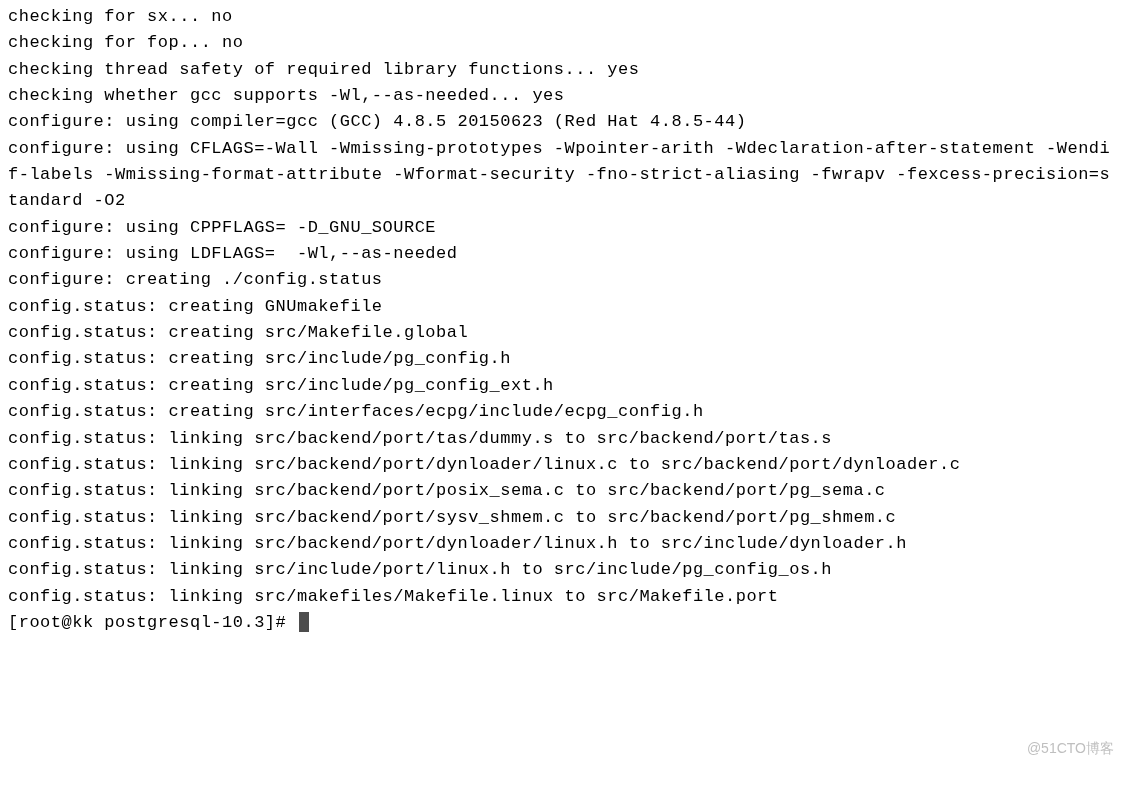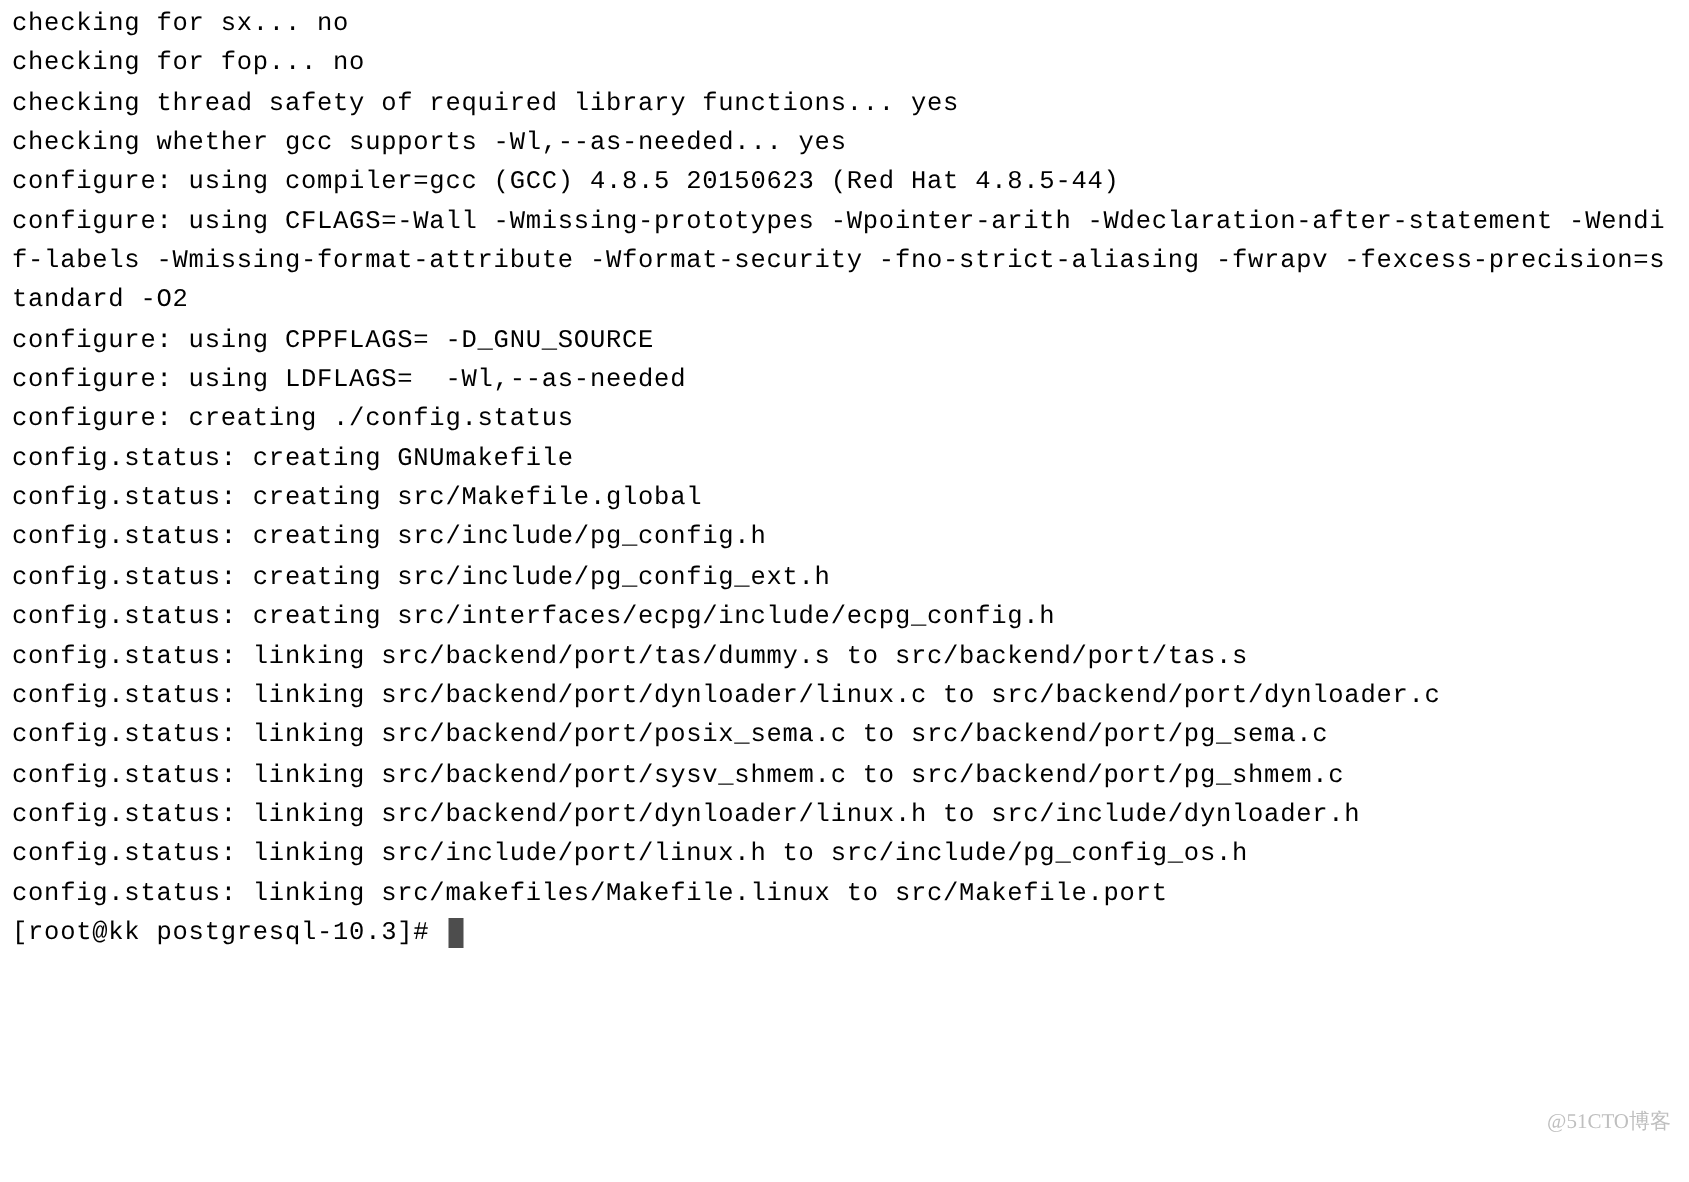--- a/index.html
+++ b/index.html
@@ -31,21 +31,21 @@
       background: #4d4d4d;
       vertical-align: text-bottom;
       margin-left: 2px;
     }
     .watermark {
       position: absolute;
       right: 12px;
       bottom: 28px;
       color: #bfbfbf;
       font-size: 14px;
-      font-family: Liberation Serif, serif;
+      font-family: Liberation Sans, sans-serif;
       letter-spacing: 0;
     }
   </style>
 </head>
 <body>
 
 <div class="terminal"><span>checking for sx... no</span>
 <span>checking for fop... no</span>
 <span>checking thread safety of required library functions... yes</span>
 <span>checking whether gcc supports -Wl,--as-needed... yes</span>

